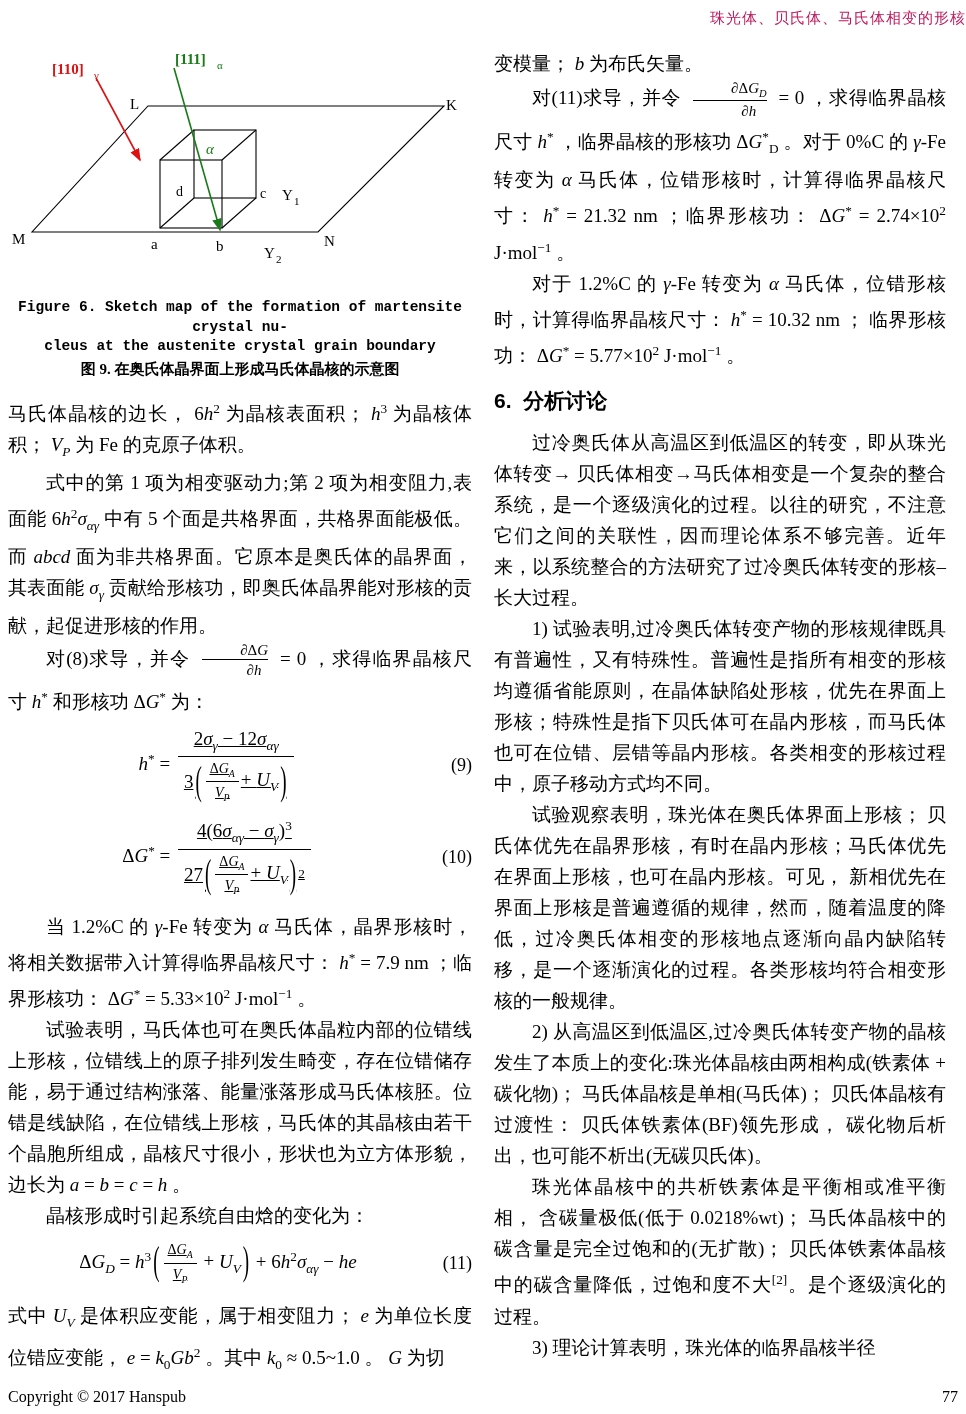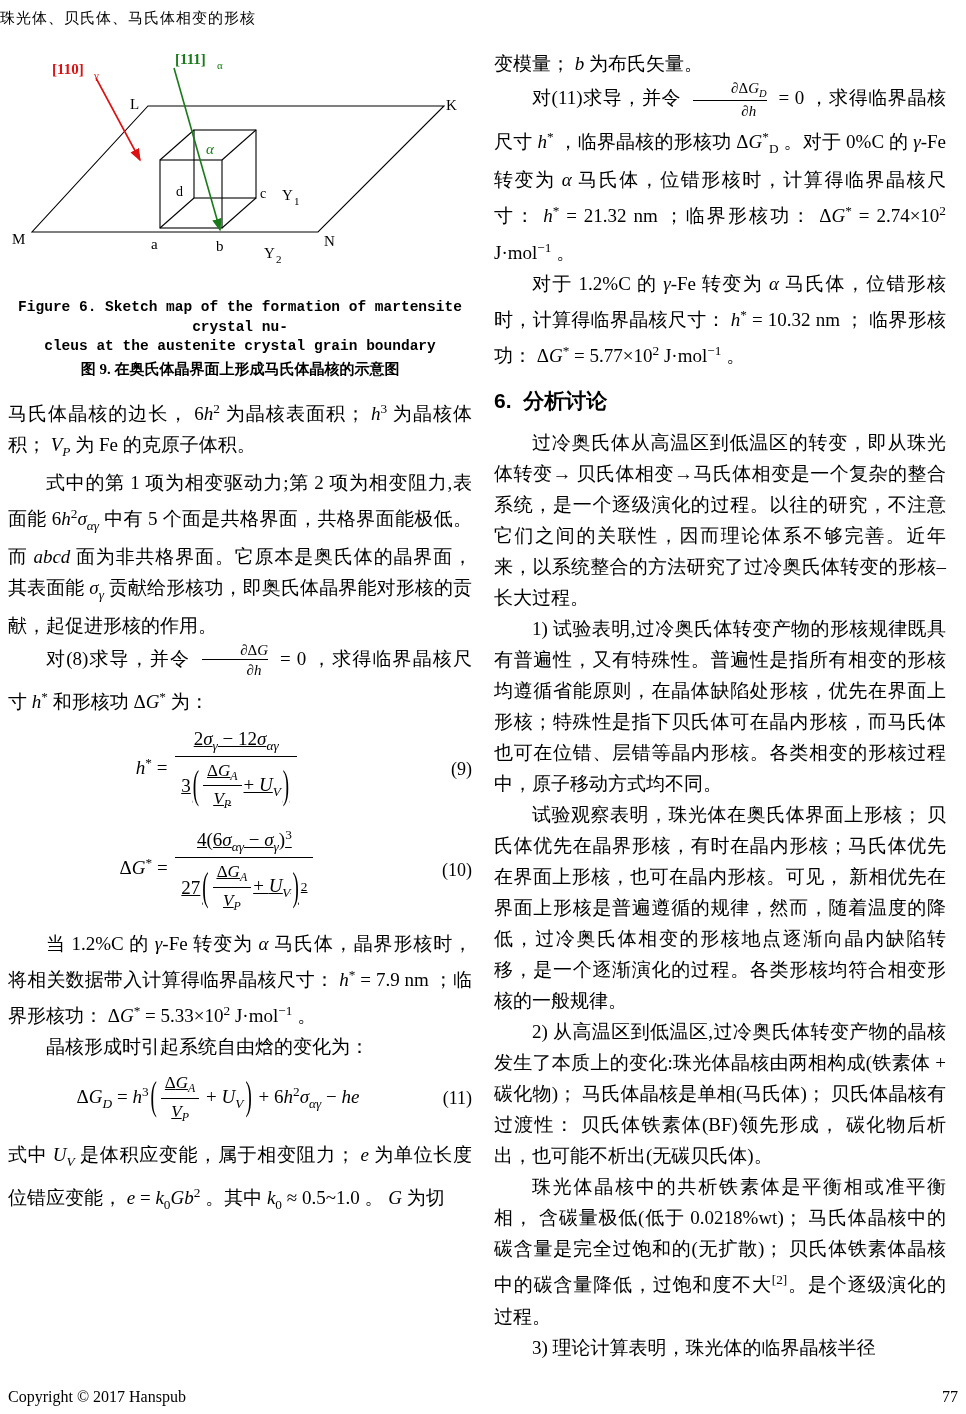--- a/index.html
+++ b/index.html
@@ -1,39 +1,39 @@
 <!DOCTYPE html>
 <html><head>
 <meta charset="utf-8">
 <style>
   html,body{margin:0;padding:0;background:#fff;}
   .page{position:relative;width:966px;height:1414px;background:#fff;overflow:hidden;
         font-family:"Liberation Serif","DejaVu Serif",serif;color:#000;}
-  .hdr{padding-top:9px;text-align:left;font-size:15px;color:#000000;letter-spacing:1px;}
+  .hdr{padding-top:9px;text-align:right;font-size:15px;color:#be185d;letter-spacing:1px;}
   .cols{display:flex;padding:20px 8px 0 8px;gap:22px;}
   .col{box-sizing:border-box;}
   .col.left{width:464px;}
   .col.right{width:452px;}
   .para{margin:0;font-size:19px;line-height:31px;text-align:justify;}
   .indent{text-indent:2em;}
   figure{margin:0;padding:0;}
   .figwrap{width:462px;height:242px;}
   .cap{text-align:center;font-weight:bold;margin:8px 6px 14px 6px;}
   .cap-en{font-size:14.5px;line-height:1.35;font-family:Liberation Mono, monospace;}
   .cap-zh{font-size:15px;margin-top:3px;}
   .sec-title{font-size:21px;font-weight:bold;margin:16px 0 12px 0;
              font-family:"Liberation Sans","DejaVu Sans",sans-serif;}
   
   .eqrow{display:flex;align-items:center;margin:10px 0 14px 0;font-size:19px;line-height:1.25;}
   .eqbody{flex:1;text-align:center;}
   .eqnum{width:44px;text-align:right;font-size:18px;}
   .frac{display:inline-flex;flex-direction:column;vertical-align:middle;text-align:center;margin:0 3px;text-decoration:underline;}
   .frac>.num{display:block;padding:0 6px 2px 6px;}
   .frac>.den{display:flex;align-items:center;justify-content:center;border-top:1.2px solid #000;padding:3px 6px 0 6px;}
-  .frac.in{font-size:17px;margin:0 2px;}
+  .frac.in{font-size:14px;margin:0 2px;}
   .frac.in>.num{padding:0 4px 1px 4px;}
   .frac.in>.den{padding:2px 4px 0 4px;}
   .sp{display:inline-block;transform:scaleY(2.15);transform-origin:50% 52%;padding:0 2px;font-weight:300;}
   .ifrac{display:inline-flex;flex-direction:column;text-align:center;vertical-align:middle;
          font-size:15px;line-height:1.25;margin:0 12px;}
   .ifrac .den{border-top:1px solid #000;padding-top:1px;}
   sup,sub{font-size:70%;}
   i{font-style:italic;}
   .ftr{position:absolute;left:8px;right:8px;bottom:8px;display:flex;justify-content:space-between;
        font-size:16px;}
@@ -147,20 +147,21 @@
                 <span class="sp">)</span>
                 <sup>2</sup>
               </span>
             </span>
         </div>
         <div class="eqnum">(10)</div>
       </div>
 
       <p class="para indent">当 1.2%C 的 <i>γ</i>-Fe 转变为 <i>α</i> 马氏体，晶界形核时，将相关数据带入计算得临界晶核尺寸： <i>h</i><sup>*</sup> = 7.9 nm ；临界形核功： Δ<i>G</i><sup>*</sup> = 5.33×10<sup>2</sup> J·mol<sup>−1</sup> 。</p>
 
+      <p class="para indent">试验表明，马氏体也可在奥氏体晶粒内部的位错线上形核，位错线上的原子排列发生畸变，存在位错储存能，易于通过结构涨落、能量涨落形成马氏体核胚。位错是线缺陷，在位错线上形核，马氏体的其晶核由若干个晶胞所组成，晶核尺寸很小，形状也为立方体形貌，边长为 <i>a</i> = <i>b</i> = <i>c</i> = <i>h</i> 。</p>
 
       <p class="para indent">晶核形成时引起系统自由焓的变化为：</p>
 
       <div class="eqrow">
         <div class="eqbody">
           <span>Δ<i>G<sub>D</sub></i> = <i>h</i><sup>3</sup></span><span class="sp">(</span><span class="frac in">
               <span class="num">Δ<i>G<sub>A</sub></i></span>
               <span class="den">
                 <i>V<sub>P</sub></i>
               </span>

